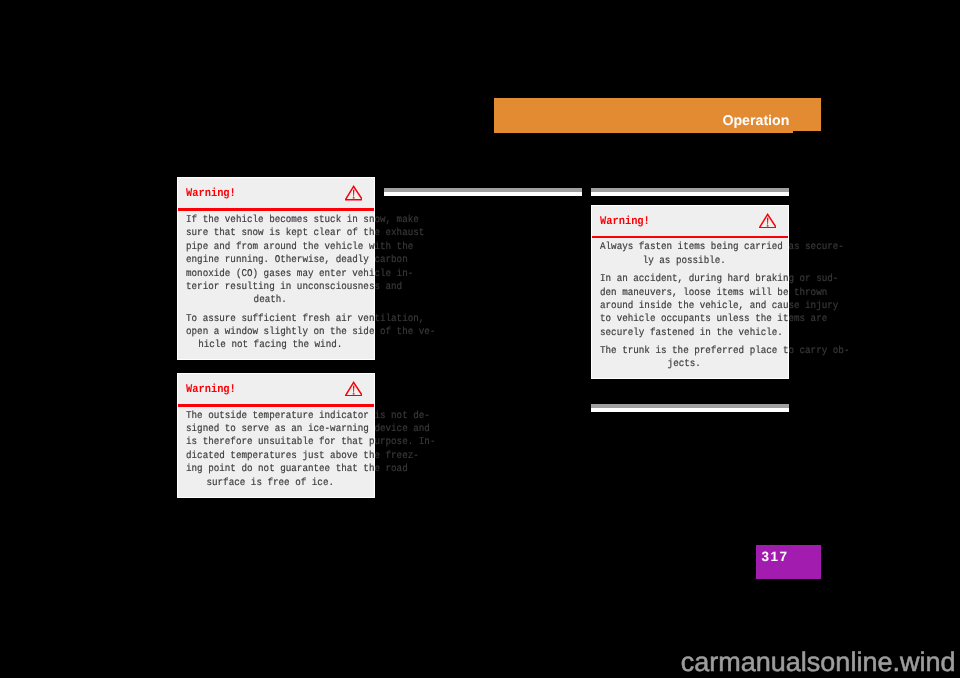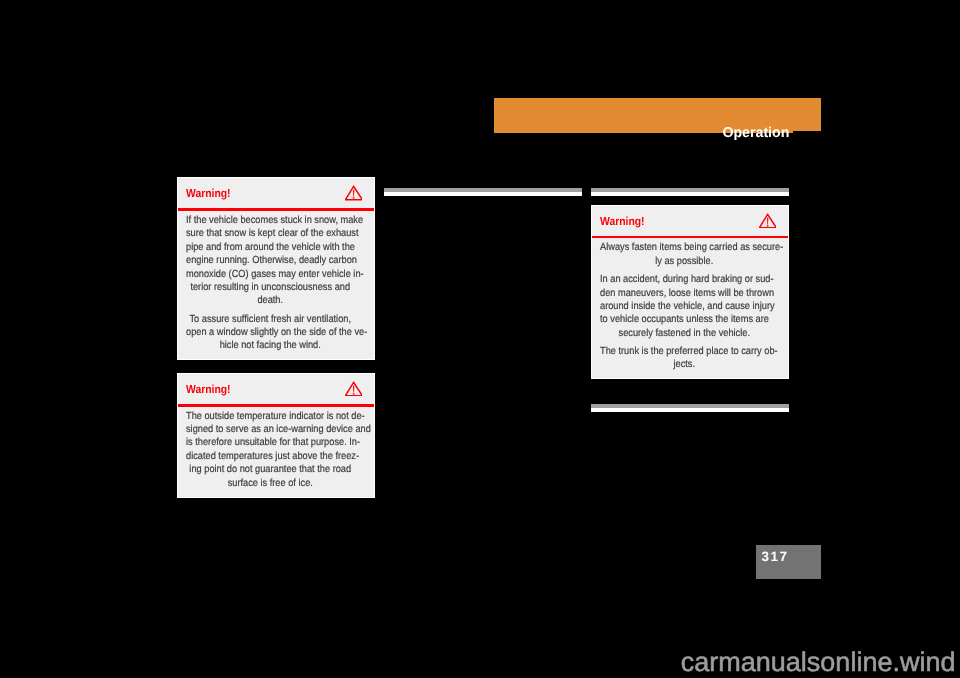--- a/index.html
+++ b/index.html
@@ -29,25 +29,24 @@
   .chapter-title {
     position:absolute;
     left:722.4px; top:114.4px;
     color:#ffffff;
     font-size:14.2px;
     line-height:14.2px;
     font-weight:bold;
     white-space:nowrap;
     transform:scaleX(1.0);
     transform-origin:left top;
-    margin-top:12px;
-  }
-
-  
-  .col { position:absolute; width:191px; }
+  }
+
+  
+  .col { position:absolute; width:191px;font-family:Liberation Mono, monospace; }
   .col-1 { left:177px; top:177px; }
   .col-2 { left:384px; top:188px; }
   .col-3 { left:591px; top:188px; }
 
   
   .rule { width:198px; height:8px; background:#ffffff; border-top:4px solid #a0a0a0; box-sizing:border-box; }
   
   .warnbox + .warnbox { margin-top:12.4px; }
   .rule + .warnbox { margin-top:8.5px; }
   .warnbox + .rule { margin-top:25.0px; }
@@ -87,21 +86,21 @@
     line-height:13.4px;
     white-space:nowrap;
     transform:scaleX(0.897);
     transform-origin:left top;
   }
   .warn-body p:last-child { margin-bottom:0; }
 
   
   .pagenum {
     position:absolute; left:756px; top:545px; width:65px; height:34px;
-    background:#737373;
+    background:#a21caf;
   }
   .pagenum span {
     position:absolute; left:5.6px; top:4.6px;
     color:#ffffff; font-weight:bold; font-size:13.5px; line-height:13.5px;
     letter-spacing:1.5px;
     transform:scaleX(1.0);
     transform-origin:left top;
   }
 
   

